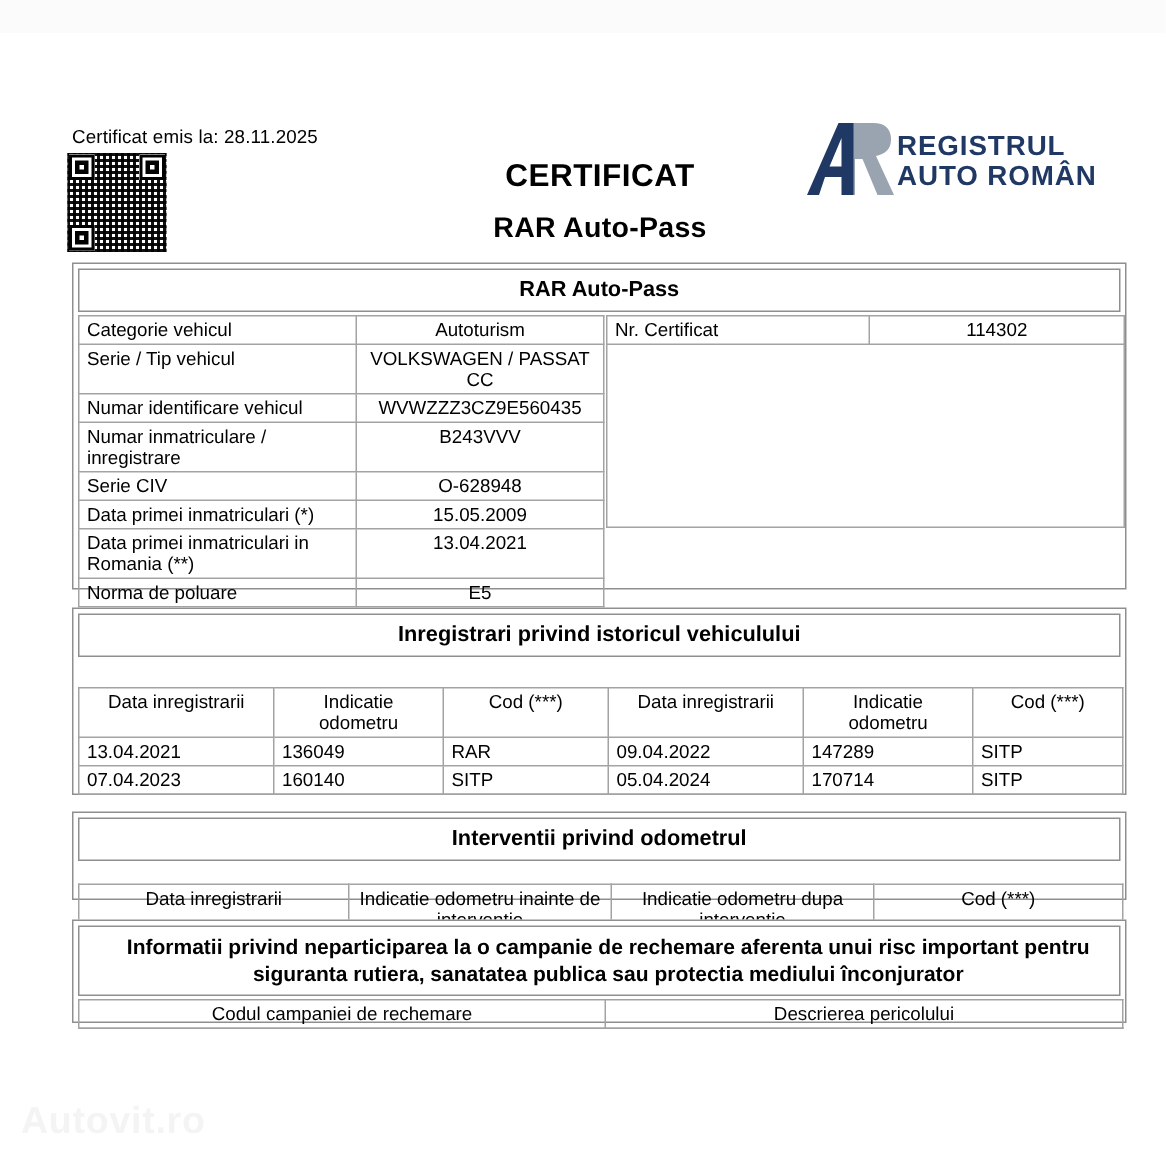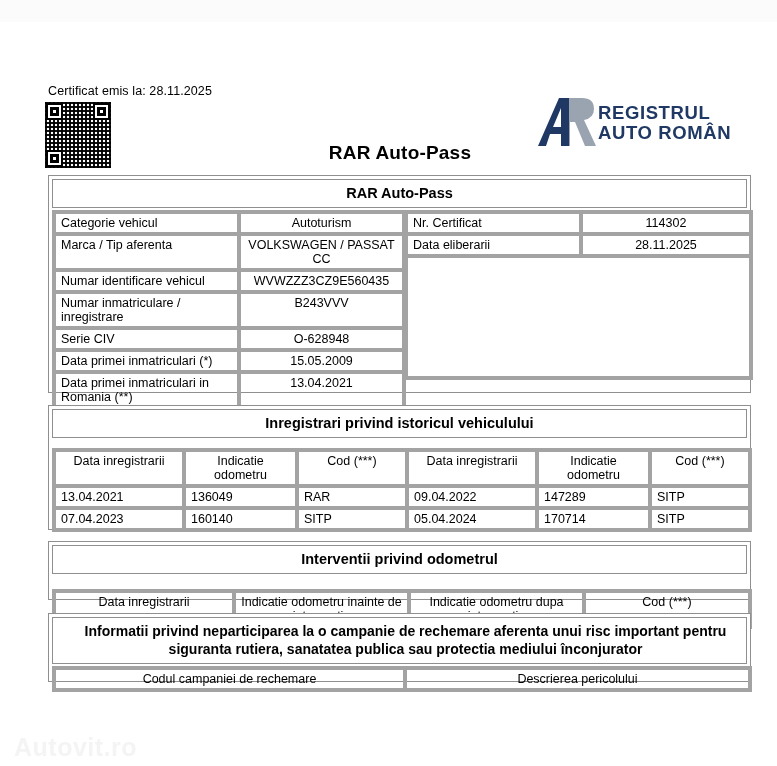--- a/index.html
+++ b/index.html
@@ -83,21 +83,21 @@
     width: 240px;
     text-align: center;
     font-size: 19px;
     font-weight: bold;
     letter-spacing: 0.2px;
   }
 
   
   .logo {
     position: absolute;
-    left: 536px; top: 16px;
+    left: 536px; top: 0px;
     width: 200px; height: 62px;
   }
   .logo-mark {
     position: absolute;
     left: 0; top: 2px;
     width: 62px; height: 52px;
   }
   .logo-text {
     position: absolute;
     left: 62px; top: 9px;
@@ -115,21 +115,21 @@
     border: 1px solid #8f8f8f;
     background: #ffffff;
     box-sizing: border-box;
   }
   table.grid {
     border-collapse: collapse;
     width: 100%;
     table-layout: fixed;
   }
   table.grid td, table.grid th {
-    border: 4px solid #a3a3a3;
+    border: 1px solid #a3a3a3;
     padding: 2px 5px;
     font-size: 12.5px;
     font-weight: normal;
     vertical-align: top;
     line-height: 14px;
     box-sizing: border-box;
   }
   .banner {
     border: 1px solid #8f8f8f;
     text-align: center;
@@ -148,21 +148,21 @@
   #block-identity { left: 48px; top: 175px; width: 703px; height: 218px; }
   #block-identity .inner { position: relative; width: 100%; height: 100%; padding: 3px; box-sizing: border-box; }
   #block-identity .banner { margin-bottom: 2px; }
   .two-col { display: flex; gap: 2px; align-items: flex-start; }
   .col-left { width: 350px; }
   .col-right { width: 345px; }
 
   
   #block-history { left: 48px; top: 405px; width: 703px; height: 125px; }
   #block-history .inner { position: relative; width: 100%; height: 100%; padding: 3px; box-sizing: border-box; }
-  #block-history .banner { margin-bottom: 10px; }
+  #block-history .banner { margin-bottom: 20px; }
 
   
   #block-interventions { left: 48px; top: 541px; width: 703px; height: 59px; }
   #block-interventions .inner { padding: 3px; box-sizing: border-box; }
   #block-interventions .banner { margin-bottom: 15px; }
 
   
   #block-recall { left: 48px; top: 613px; width: 703px; height: 69px; }
   #block-recall .inner { padding: 3px; box-sizing: border-box; }
   #block-recall .banner { margin-bottom: 2px; font-size: 14px; padding-left: 16px; }
@@ -190,20 +190,21 @@
   <div class="header">
 
     <div class="emis">Certificat emis la: 28.11.2025</div>
 
     <div class="qr">
       <span class="finder f-tl"></span>
       <span class="finder f-tr"></span>
       <span class="finder f-bl"></span>
     </div>
 
+    <div class="doc-title">CERTIFICAT</div>
     <div class="doc-subtitle">RAR Auto-Pass</div>
 
     <div class="logo">
       <svg class="logo-mark" viewBox="0 0 62 52">
         <path d="M30 2 L46 2 Q58 2 58 13 Q58 22 48 24 L60 50 L49 50 L39 26 L34 26 L34 50 L26 50 L26 2 Z" fill="#9aa4b0"></path>
         <path d="M17 2 L27 2 L27 50 L19 50 L19 38 L8 38 L4 50 L-4 50 Z M19 12 L11 31 L19 31 Z" fill="#1f3864" transform="translate(6,0)"></path>
       </svg>
       <div class="logo-text">
         <div>REGISTRUL</div>
         <div>AUTO ROMÂN</div>
@@ -220,21 +221,21 @@
             <colgroup>
                 <col style="width:185px">
                 <col style="width:165px">
               </colgroup>
             <tbody id="vehicle-rows">
                 <tr>
                   <td class="lbl cellpad">Categorie vehicul</td>
                   <td class="val cellpad">Autoturism</td>
                 </tr>
                 <tr>
-                  <td class="lbl cellpad">Marca / Tip aferenta</td>
+                  <td class="lbl cellpad">Serie / Tip vehicul</td>
                   <td class="val cellpad">VOLKSWAGEN / PASSAT CC</td>
                 </tr>
                 <tr>
                   <td class="lbl cellpad">Numar identificare vehicul</td>
                   <td class="val cellpad">WVWZZZ3CZ9E560435</td>
                 </tr>
                 <tr>
                   <td class="lbl cellpad">Numar inmatriculare / inregistrare</td>
                   <td class="val cellpad">B243VVV</td>
                 </tr>
@@ -260,24 +261,20 @@
         <div class="col-right">
           <table class="grid">
             <colgroup>
                 <col style="width:175px">
                 <col style="width:170px">
               </colgroup>
             <tbody id="certificate-rows">
                 <tr>
                   <td class="lbl cellpad">Nr. Certificat</td>
                   <td class="val cellpad">114302</td>
-                </tr>
-                <tr>
-                  <td class="lbl cellpad">Data eliberarii</td>
-                  <td class="val cellpad">28.11.2025</td>
                 </tr>
                 <tr>
                   <td colspan="2" style="height: 122px;"></td>
                 </tr>
               </tbody>
           </table>
         </div>
       </div>
     </div>
   </div>

